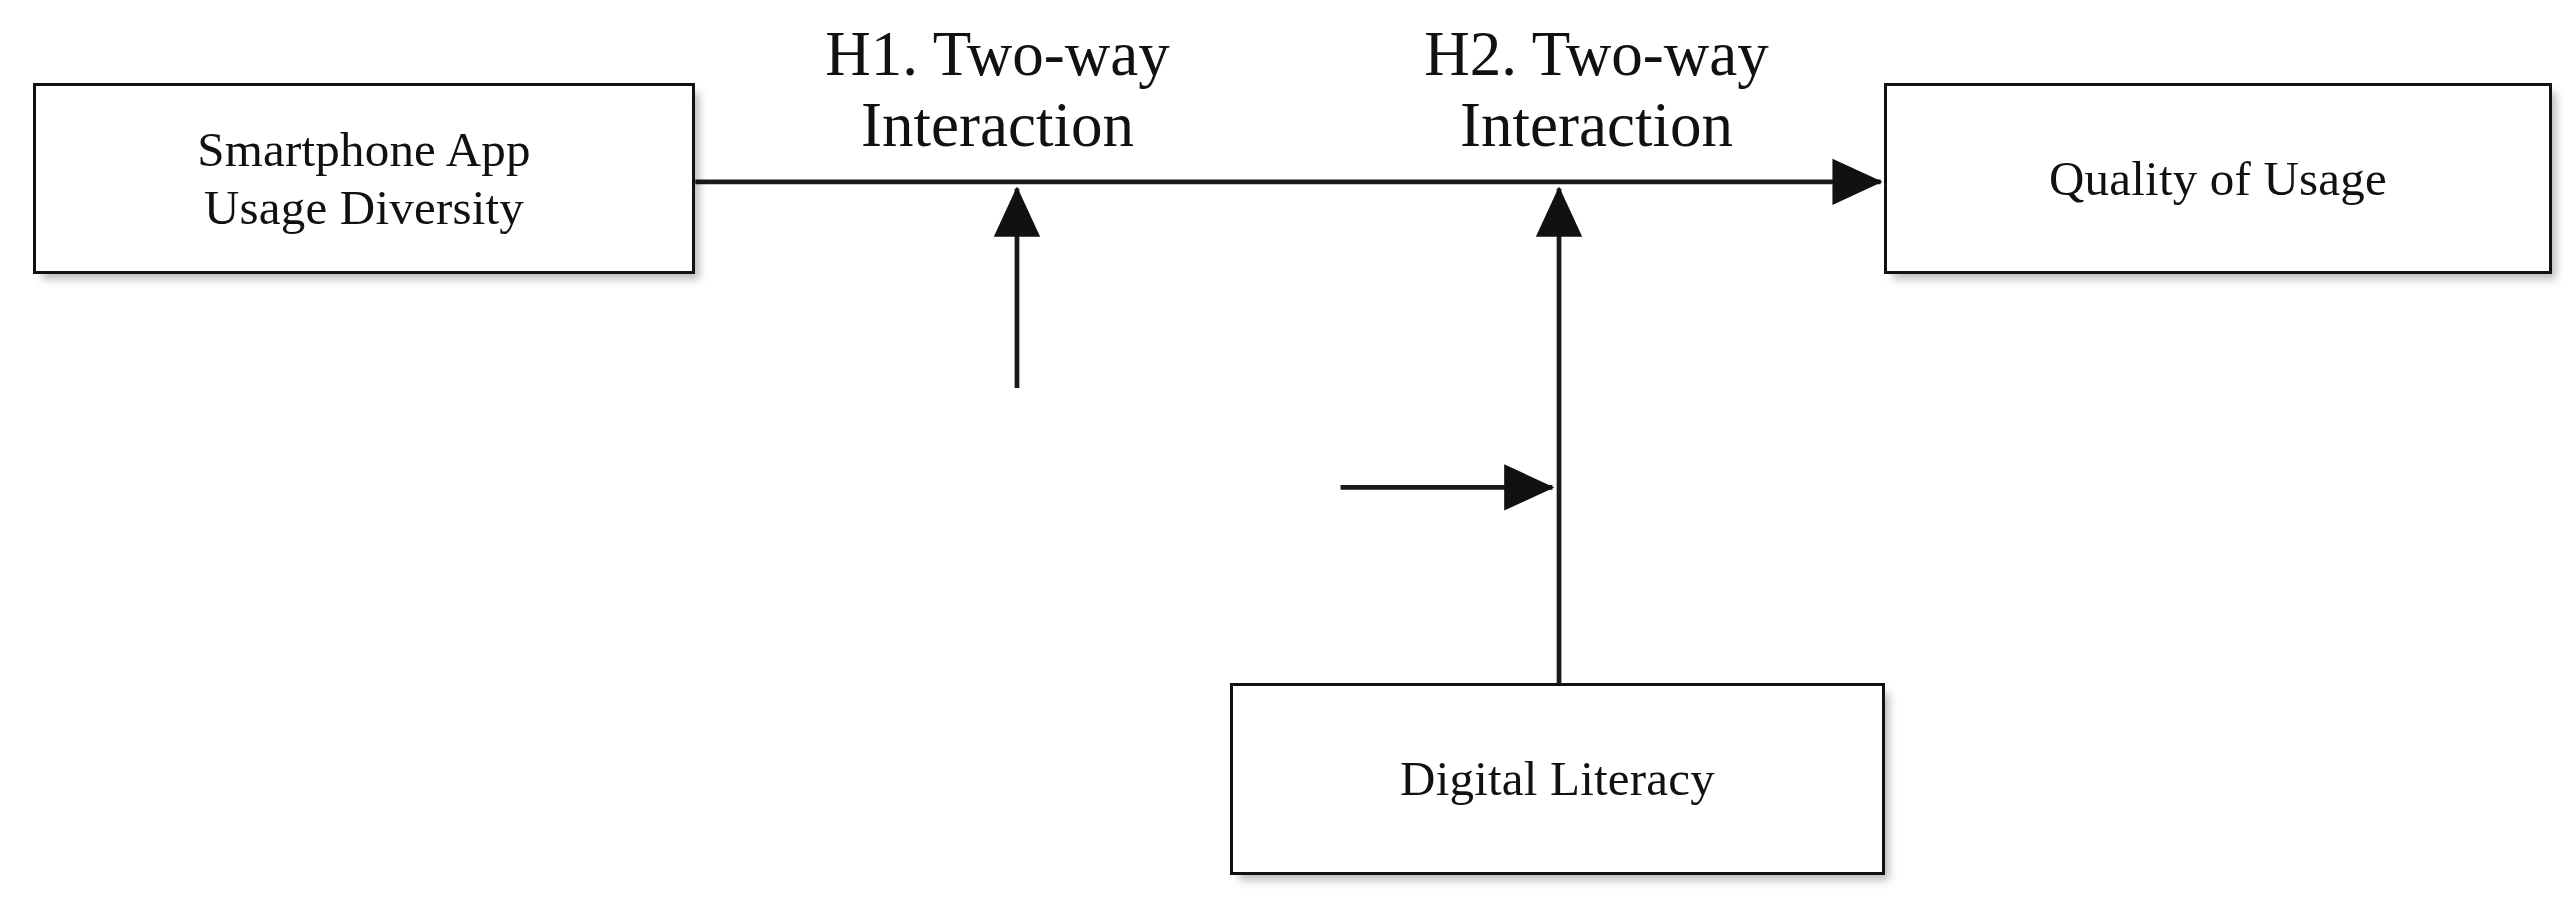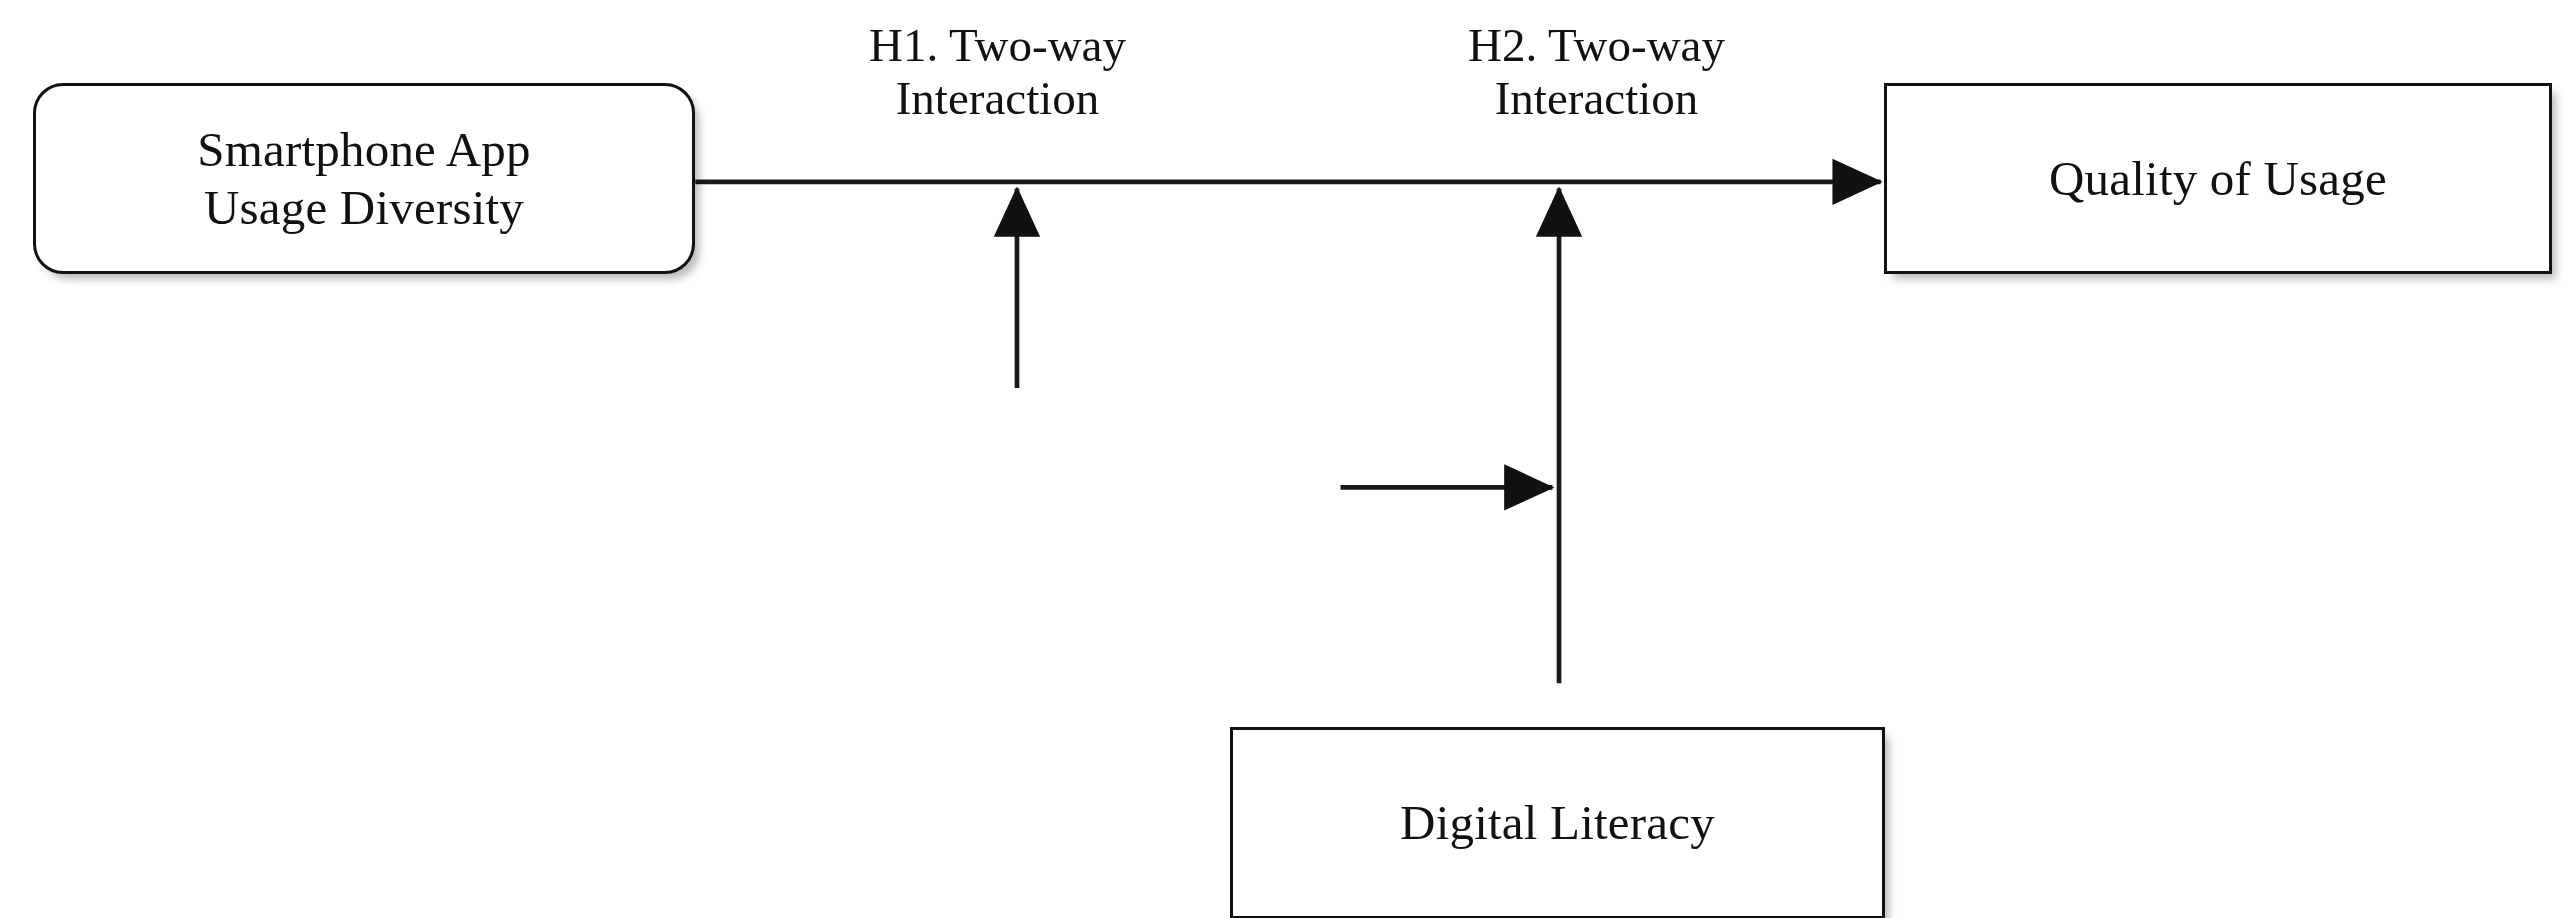--- a/index.html
+++ b/index.html
@@ -32,21 +32,21 @@
   }
   .node-label {
     font-size: 49px;
     line-height: 1.18;
     letter-spacing: 0.2px;
     white-space: pre-line;
     color: #111111;
   }
   .hyp-label {
     position: absolute;
-    font-size: 47px;
+    font-size: 63px;
     line-height: 1.12;
     color: #111111;
     white-space: pre-line;
     z-index: 4;
   }
   .hyp-label.center { text-align: center; }
   .hyp-label.left   { text-align: left; }
 
   #edge-layer {
     position: absolute;
@@ -71,31 +71,31 @@
 
     <line x1="735" y1="192" x2="1988" y2="192" stroke="#1A1A1A" stroke-width="5" marker-end="url(#arrow-head)"></line>
 
     <line x1="1075" y1="410" x2="1075" y2="199" stroke="#1A1A1A" stroke-width="5" marker-end="url(#arrow-head)"></line>
 
     <line x1="1648" y1="722" x2="1648" y2="199" stroke="#1A1A1A" stroke-width="5" marker-end="url(#arrow-head)"></line>
 
     <line x1="1417" y1="515" x2="1641" y2="515" stroke="#1A1A1A" stroke-width="5" marker-end="url(#arrow-head)"></line>
   </svg>
 
-  <div class="node-box" style="left:33px; top:83px; width:662px; height:191px;border-radius:30px;">
+  <div class="node-box" style="left:33px; top:83px; width:662px; height:191px;">
     <span class="node-label">Smartphone App
 Usage Diversity</span>
   </div>
 
   <div class="node-box" style="left:1884px; top:83px; width:668px; height:191px;">
     <span class="node-label">Quality of Usage</span>
   </div>
 
 
-  <div class="node-box" style="left:1230px; top:683px; width:655px; height:192px;margin-top:44px;">
+  <div class="node-box" style="left:1230px; top:683px; width:655px; height:192px;">
     <span class="node-label">Digital Literacy</span>
   </div>
 
   <div class="hyp-label center" style="left:799px; top:19px; width:397px;">H1. Two-way
 Interaction</div>
 
   <div class="hyp-label center" style="left:1398px; top:19px; width:397px;">H2. Two-way
 Interaction</div>
 
 

